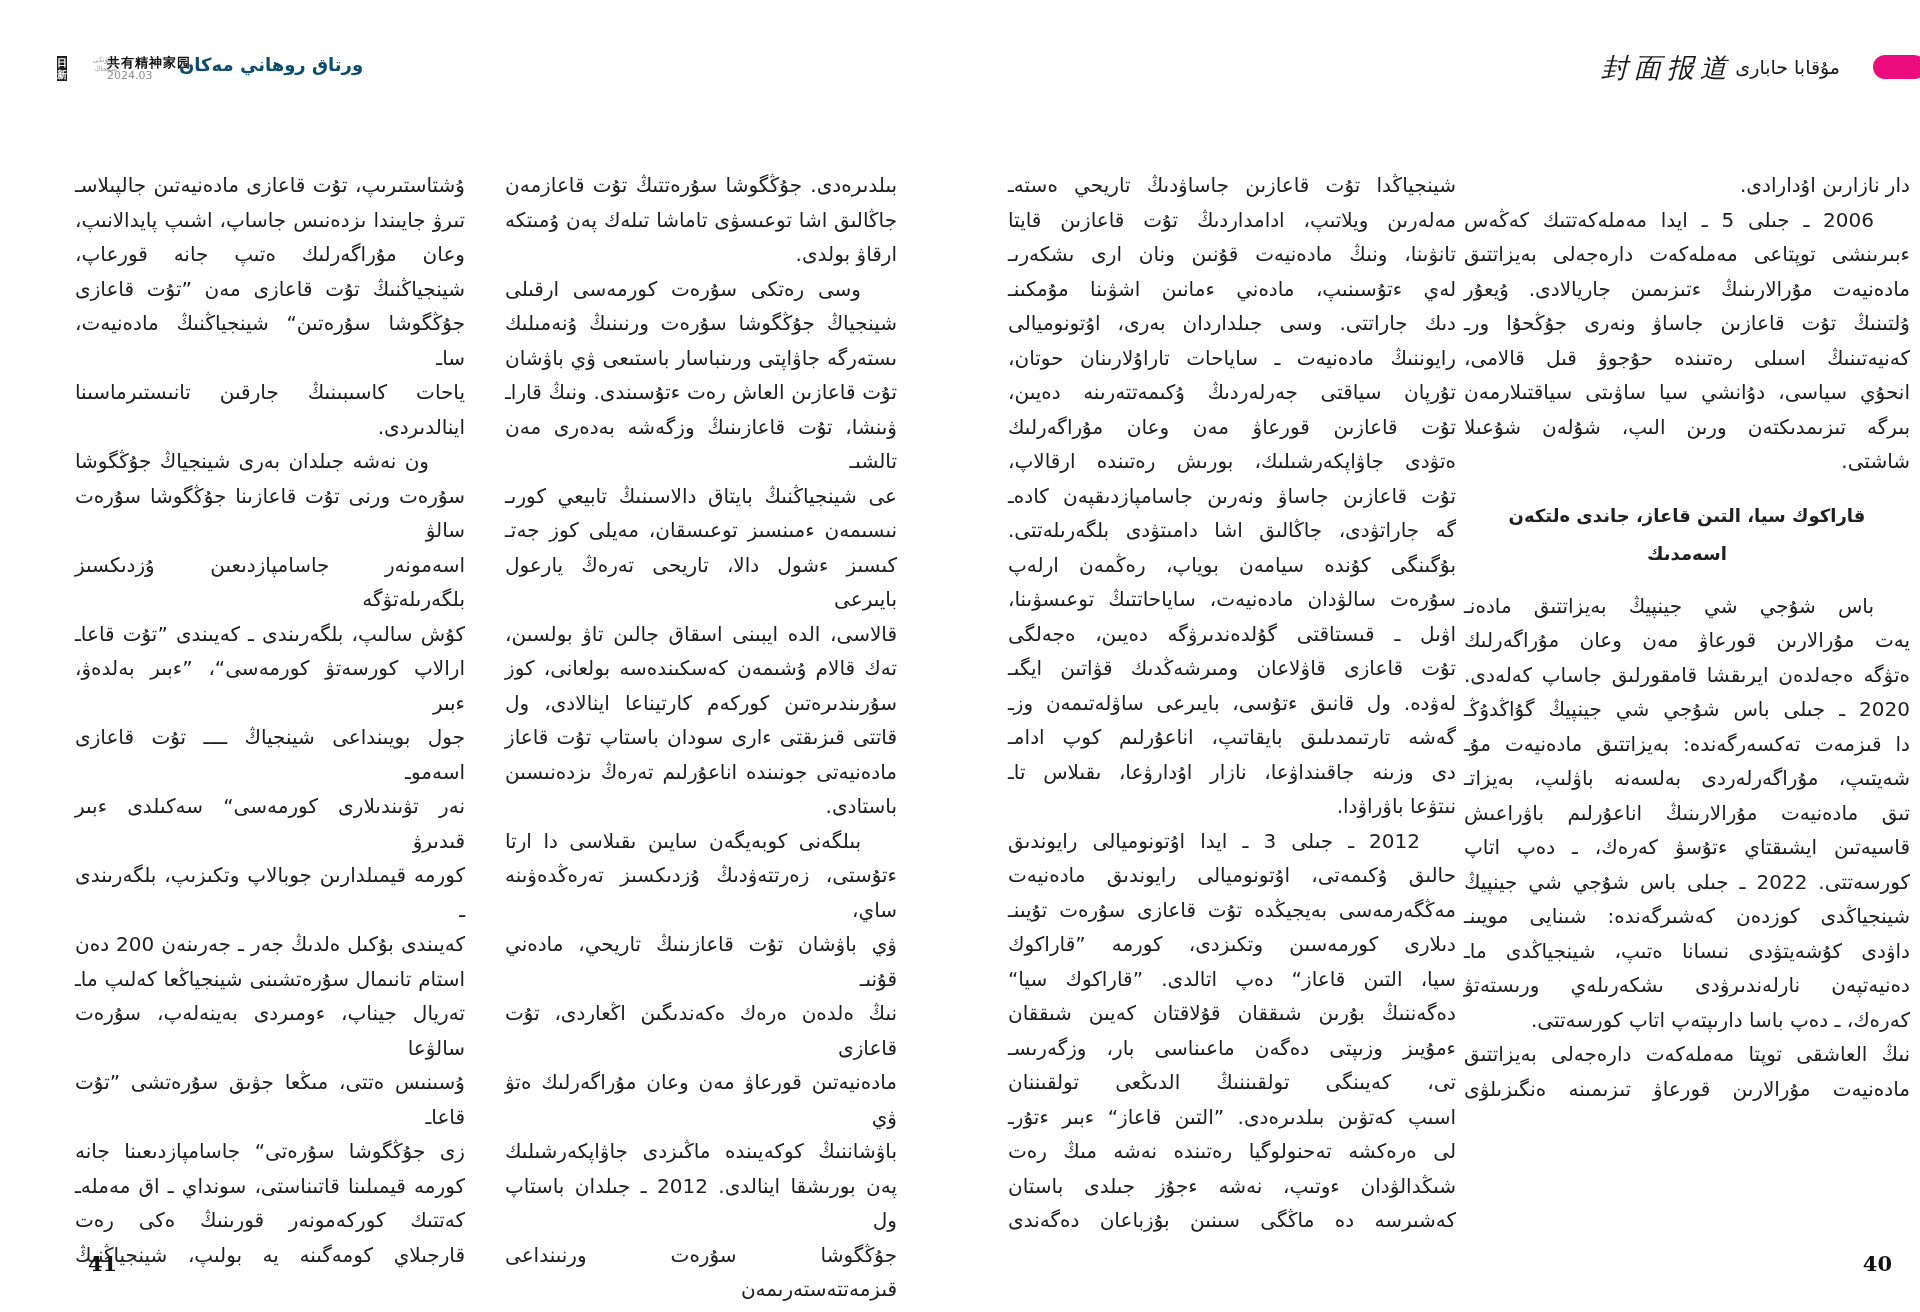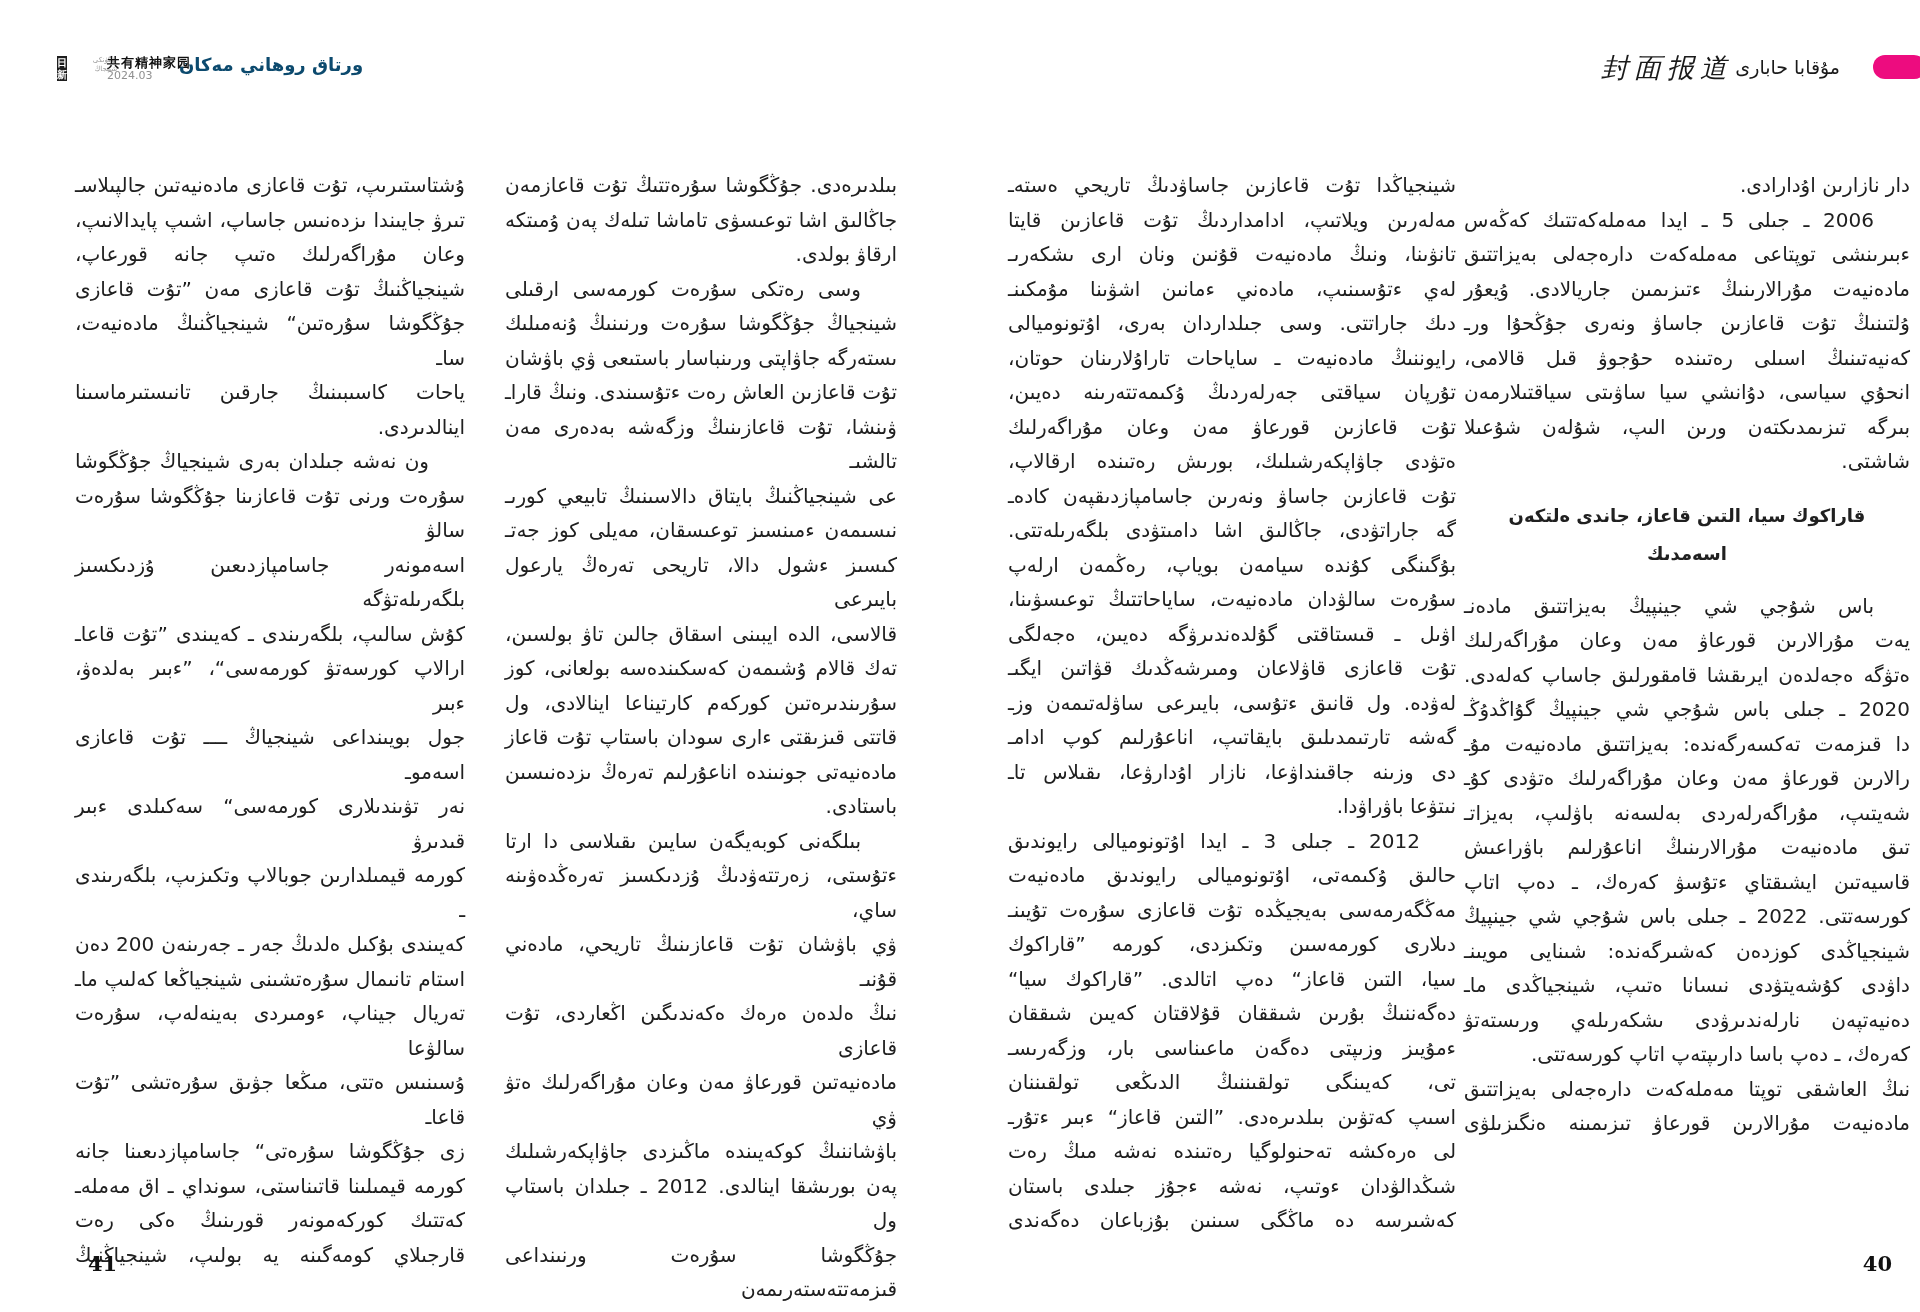--- a/index.html
+++ b/index.html
@@ -169,21 +169,20 @@
     <div class="ln">انحۇي سياسى، دۇانشي سيا ساۋىتى سياقتىلارمەن</div>
     <div class="ln">بىرگە تىزىمدىكتەن ورىن الىپ، شۇلەن شۇعىلا</div>
     <div class="ln pe">شاشتى.</div>
     <div class="ln h1">قاراكوك سيا، التىن قاعاز، جاندى ەلتكەن</div>
     <div class="ln h2">اسەمدىك</div>
     <div class="ln ps">باس شۇجي شي جينپيڭ بەيزاتتىق مادەنـ</div>
     <div class="ln">يەت مۇرالارىن قورعاۋ مەن وعان مۇراگەرلىك</div>
     <div class="ln">ەتۋگە ەجەلدەن ايرىقشا قامقورلىق جاساپ كەلەدى.</div>
     <div class="ln">2020 ـ جىلى باس شۇجي شي جينپيڭ گۇاڭدۇڭـ</div>
     <div class="ln">دا قىزمەت تەكسەرگەندە: بەيزاتتىق مادەنيەت مۇـ</div>
-    <div class="ln">رالارىن قورعاۋ مەن وعان مۇراگەرلىك ەتۋدى كۇـ</div>
     <div class="ln">شەيتىپ، مۇراگەرلەردى بەلسەنە باۋلىپ، بەيزاتـ</div>
     <div class="ln">تىق مادەنيەت مۇرالارىنىڭ اناعۇرلىم باۋراعىش</div>
     <div class="ln">قاسيەتىن ايشىقتاي ءتۇسۋ كەرەك، ـ دەپ اتاپ</div>
     <div class="ln">كورسەتتى. 2022 ـ جىلى باس شۇجي شي جينپيڭ</div>
     <div class="ln">شينجياڭدى كوزدەن كەشىرگەندە: شىنايى مويىنـ</div>
     <div class="ln">داۋدى كۇشەيتۋدى نىسانا ەتىپ، شينجياڭدى ماـ</div>
     <div class="ln">دەنيەتپەن نارلەندىرۋدى ىشكەرىلەي ورىستەتۋ</div>
     <div class="ln pe">كەرەك، ـ دەپ باسا دارىپتەپ اتاپ كورسەتتى.</div>
     <div class="ln">نىڭ العاشقى توپتا مەملەكەت دارەجەلى بەيزاتتىق</div>
     <div class="ln">مادەنيەت مۇرالارىن قورعاۋ تىزىمىنە ەنگىزىلۋى</div>

